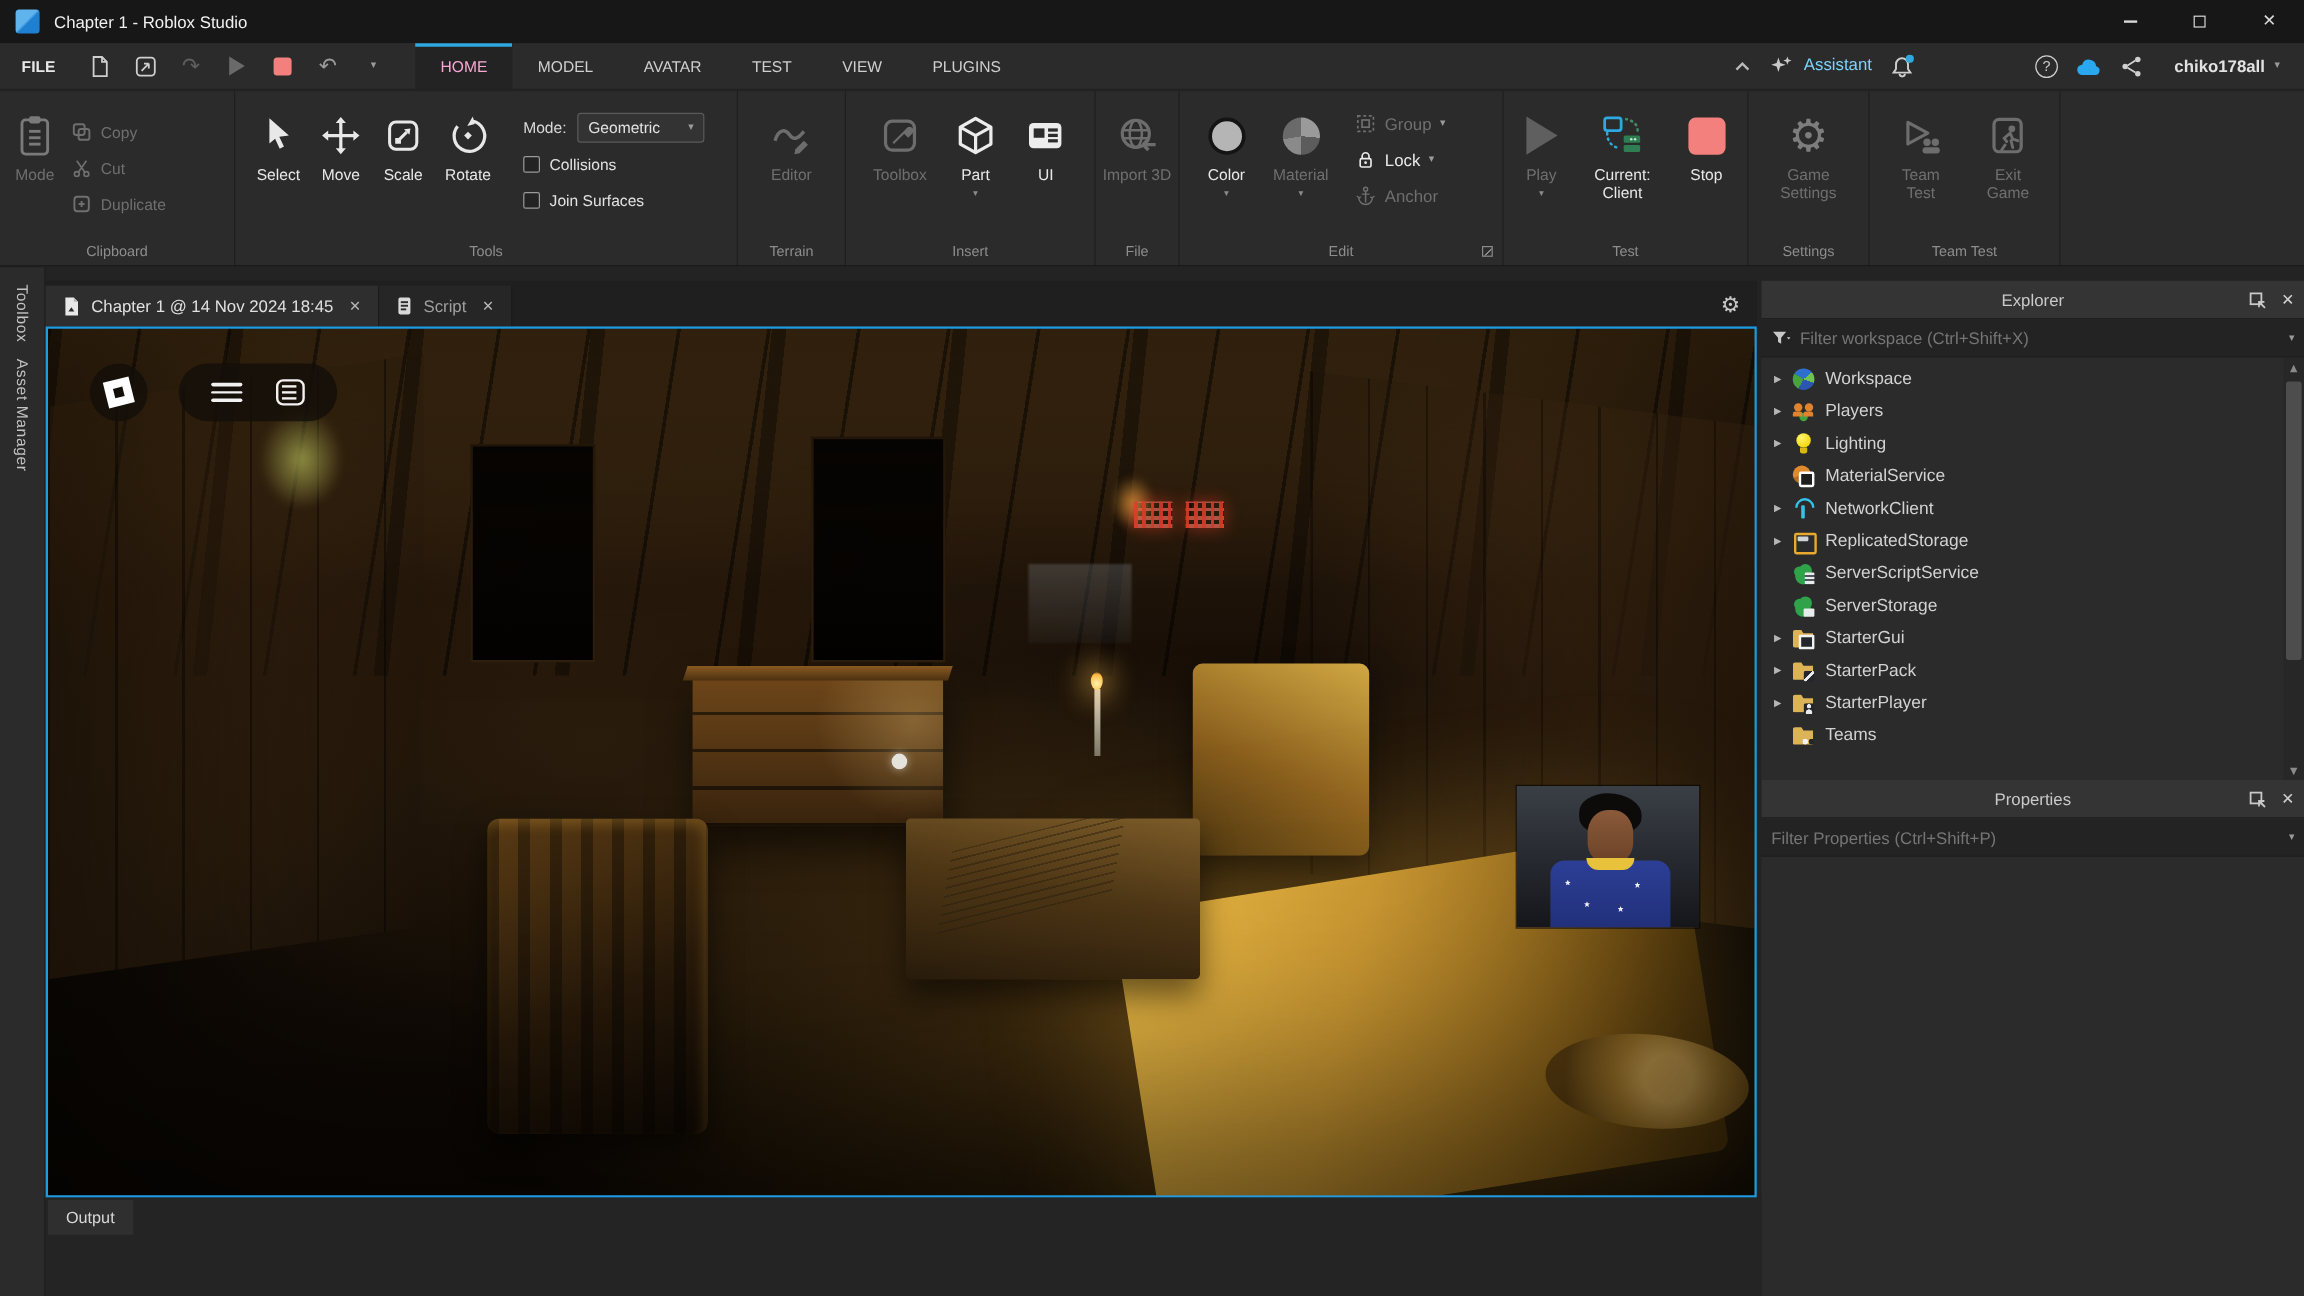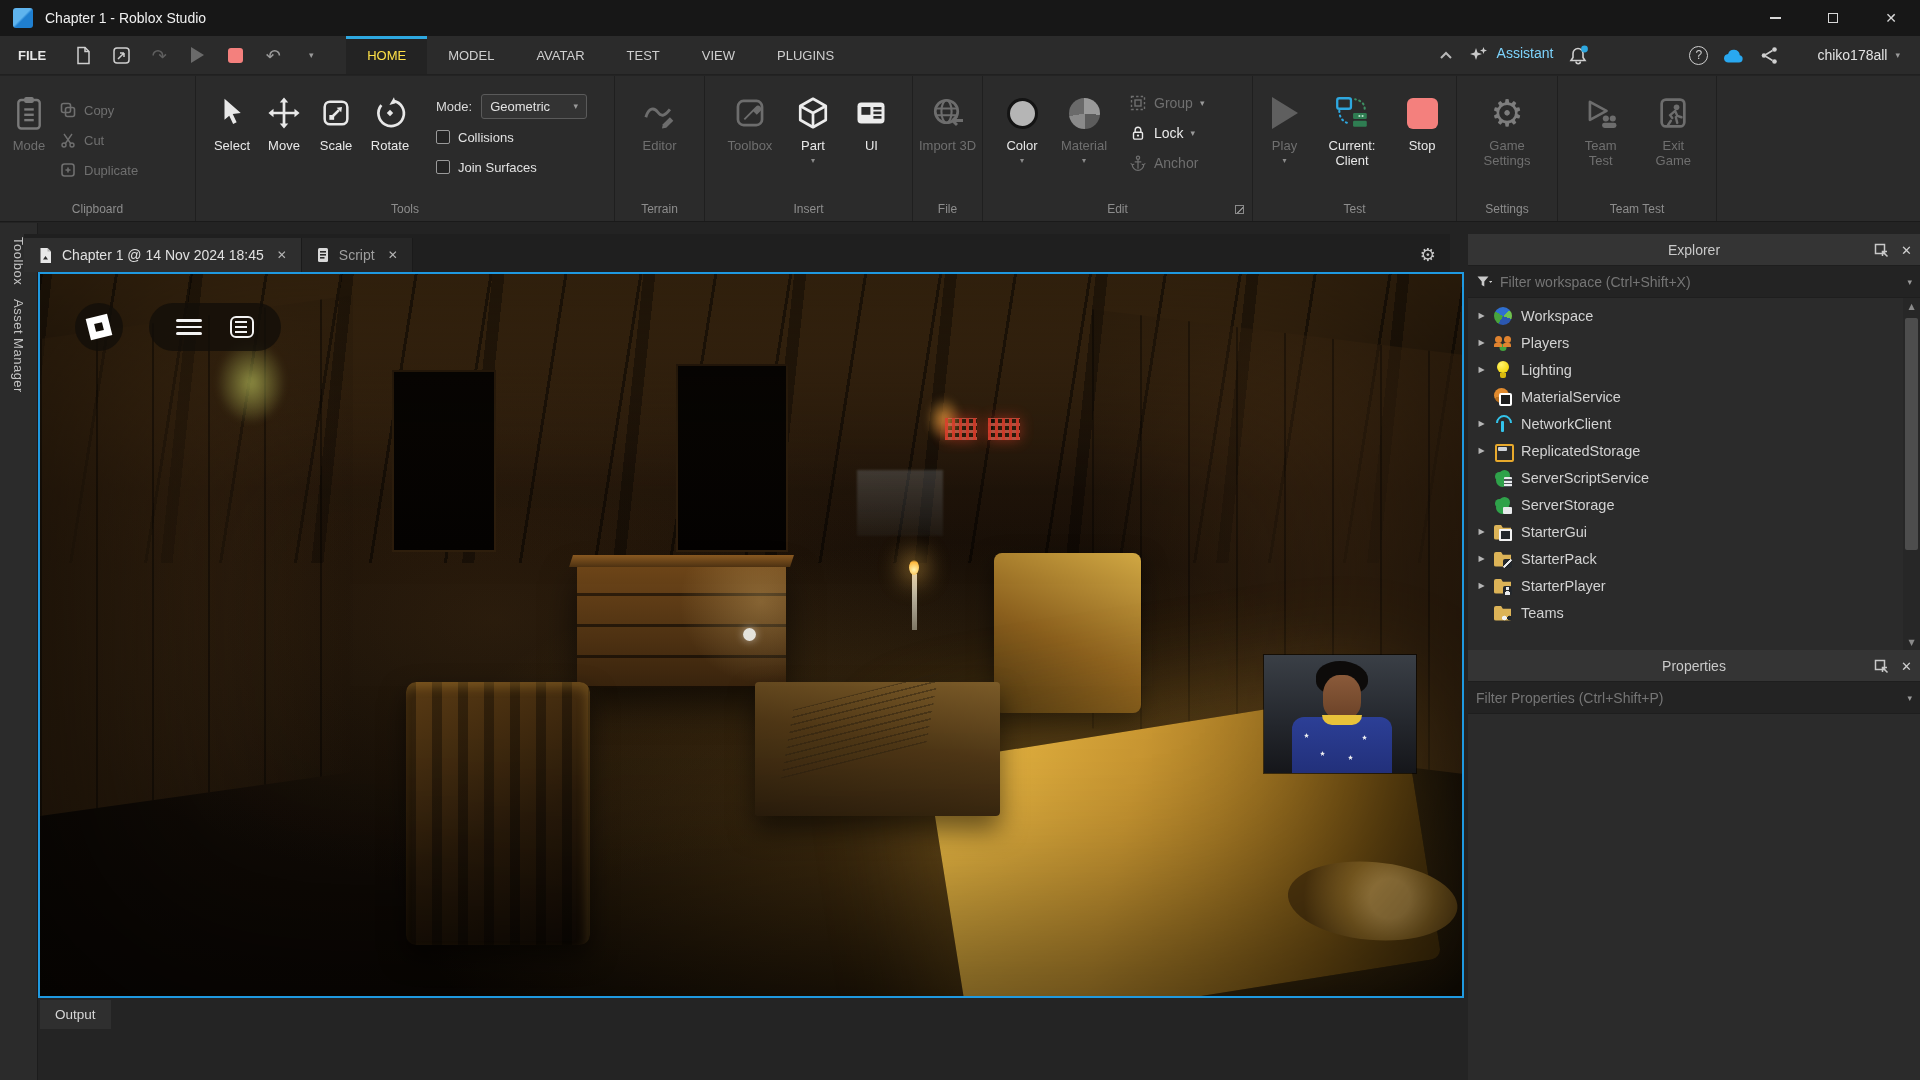--- a/index.html
+++ b/index.html
@@ -17,24 +17,24 @@
   .min-bar { width:11px; height:1.6px; background:#d8d8d8; }
   .max-box { width:10px; height:10px; border:1.4px solid #d8d8d8; }
   .close-x { font-size:14px; }
 
   
   .menubar { position:absolute; left:0; top:36px; width:1920px; height:39px; background:#2b2b2b; display:flex; align-items:stretch; border-bottom:1px solid #202020; }
   .file-btn { padding:0 18px; display:flex; align-items:center; font-size:13px; font-weight:600; color:#e8e8e8; }
   .qicon { width:38px; display:flex; align-items:center; justify-content:center; }
   .mtabs { display:flex; margin-left:16px; }
   .mtab { padding:0 21px; display:flex; align-items:center; font-size:13px; color:#cfcfcf; position:relative; }
-  .mtab.active { background:#232323; color:#fde047; box-shadow:inset 0 3px 0 #2ea8e0; }
+  .mtab.active { background:#232323; color:#f9a8d4; box-shadow:inset 0 3px 0 #2ea8e0; }
   .menu-right { margin-left:auto; display:flex; align-items:center; gap:14px; padding-right:20px; }
   .assistant { display:flex; align-items:flex-start; gap:8px; font-size:14px; color:#7dd3fc; }
-  .account { display:flex; align-items:center; gap:8px; font-size:14px; color:#e2e2e2; margin-left:24px; }
+  .account { display:flex; align-items:center; gap:8px; font-size:14px; color:#e2e2e2; margin-left:12px;font-weight:bold; }
   .caret { font-size:9px; color:#9a9a9a; }
   .helpbtn { width:19px; height:19px; border:1.6px solid #cfcfcf; border-radius:50%; display:flex; align-items:center; justify-content:center; font-size:12px; color:#cfcfcf; }
   .spacer90 { width:70px; }
 
   
   .ribbon { position:absolute; left:0; top:76px; width:1920px; height:146px; background:#2b2b2b; display:flex; border-bottom:1px solid #1a1a1a; }
   .rsec { position:relative; height:100%; border-right:1px solid #1f1f1f; padding-top:10px; }
   .rlabel { position:absolute; bottom:5px; left:0; right:0; text-align:center; font-size:12px; color:#8d8d8d; }
   .rbody { display:flex; height:108px; }
   .bigbtn { display:flex; flex-direction:column; align-items:center; padding-top:6px; }
@@ -52,21 +52,21 @@
   .play-tri { width:0; height:0; border-left:26px solid #5f5f5f; border-top:16px solid transparent; border-bottom:16px solid transparent; }
   .stop-sq { width:31px; height:31px; border-radius:6px; background:#f4807d; }
   .color-circ { width:31px; height:31px; border-radius:50%; background:#b5b5b5; border:3px solid #141414; }
   .material-circ { width:31px; height:31px; border-radius:50%; background:conic-gradient(#9a9a9a 0 95deg,#5c5c5c 95deg 180deg,#8a8a8a 180deg 260deg,#6a6a6a 260deg 360deg); }
 
   
   .left-rail { position:absolute; left:0; top:223px; width:38px; height:857px; background:#2b2b2b; border-right:1px solid #1c1c1c; }
   .rail-tab { writing-mode:vertical-lr; text-orientation:mixed; color:#c3c3c3; font-size:13px; margin:14px 0 0 11px; letter-spacing:.5px; }
 
   
-  .tabstrip { position:absolute; left:24px; top:234px; width:1426px; height:38px; background:#1f1f1f; display:flex; align-items:flex-end; }
+  .tabstrip { position:absolute; left:38px; top:234px; width:1426px; height:38px; background:#1f1f1f; display:flex; align-items:flex-end; }
   .doctab { height:34px; display:flex; align-items:center; gap:9px; padding:0 14px; background:#262626; font-size:14px; color:#9f9f9f; border-right:1px solid #1a1a1a; }
   .doctab.active { background:#2e2e2e; color:#e0e0e0; }
   .tab-close { font-size:12px; color:#b5b5b5; margin-left:4px; }
   .strip-gear { margin-left:auto; margin-bottom:7px; margin-right:14px; font-size:18px; color:#c8c8c8; }
 
   
   .viewport { position:absolute; left:38px; top:272px; width:1426px; height:726px; border:2px solid #1f99e0; background:#0e0a06; overflow:hidden; }
   .scene { position:absolute; inset:0;
     background:
       radial-gradient(900px 500px at 64% 80%, rgba(208,146,44,.28), transparent 62%),

